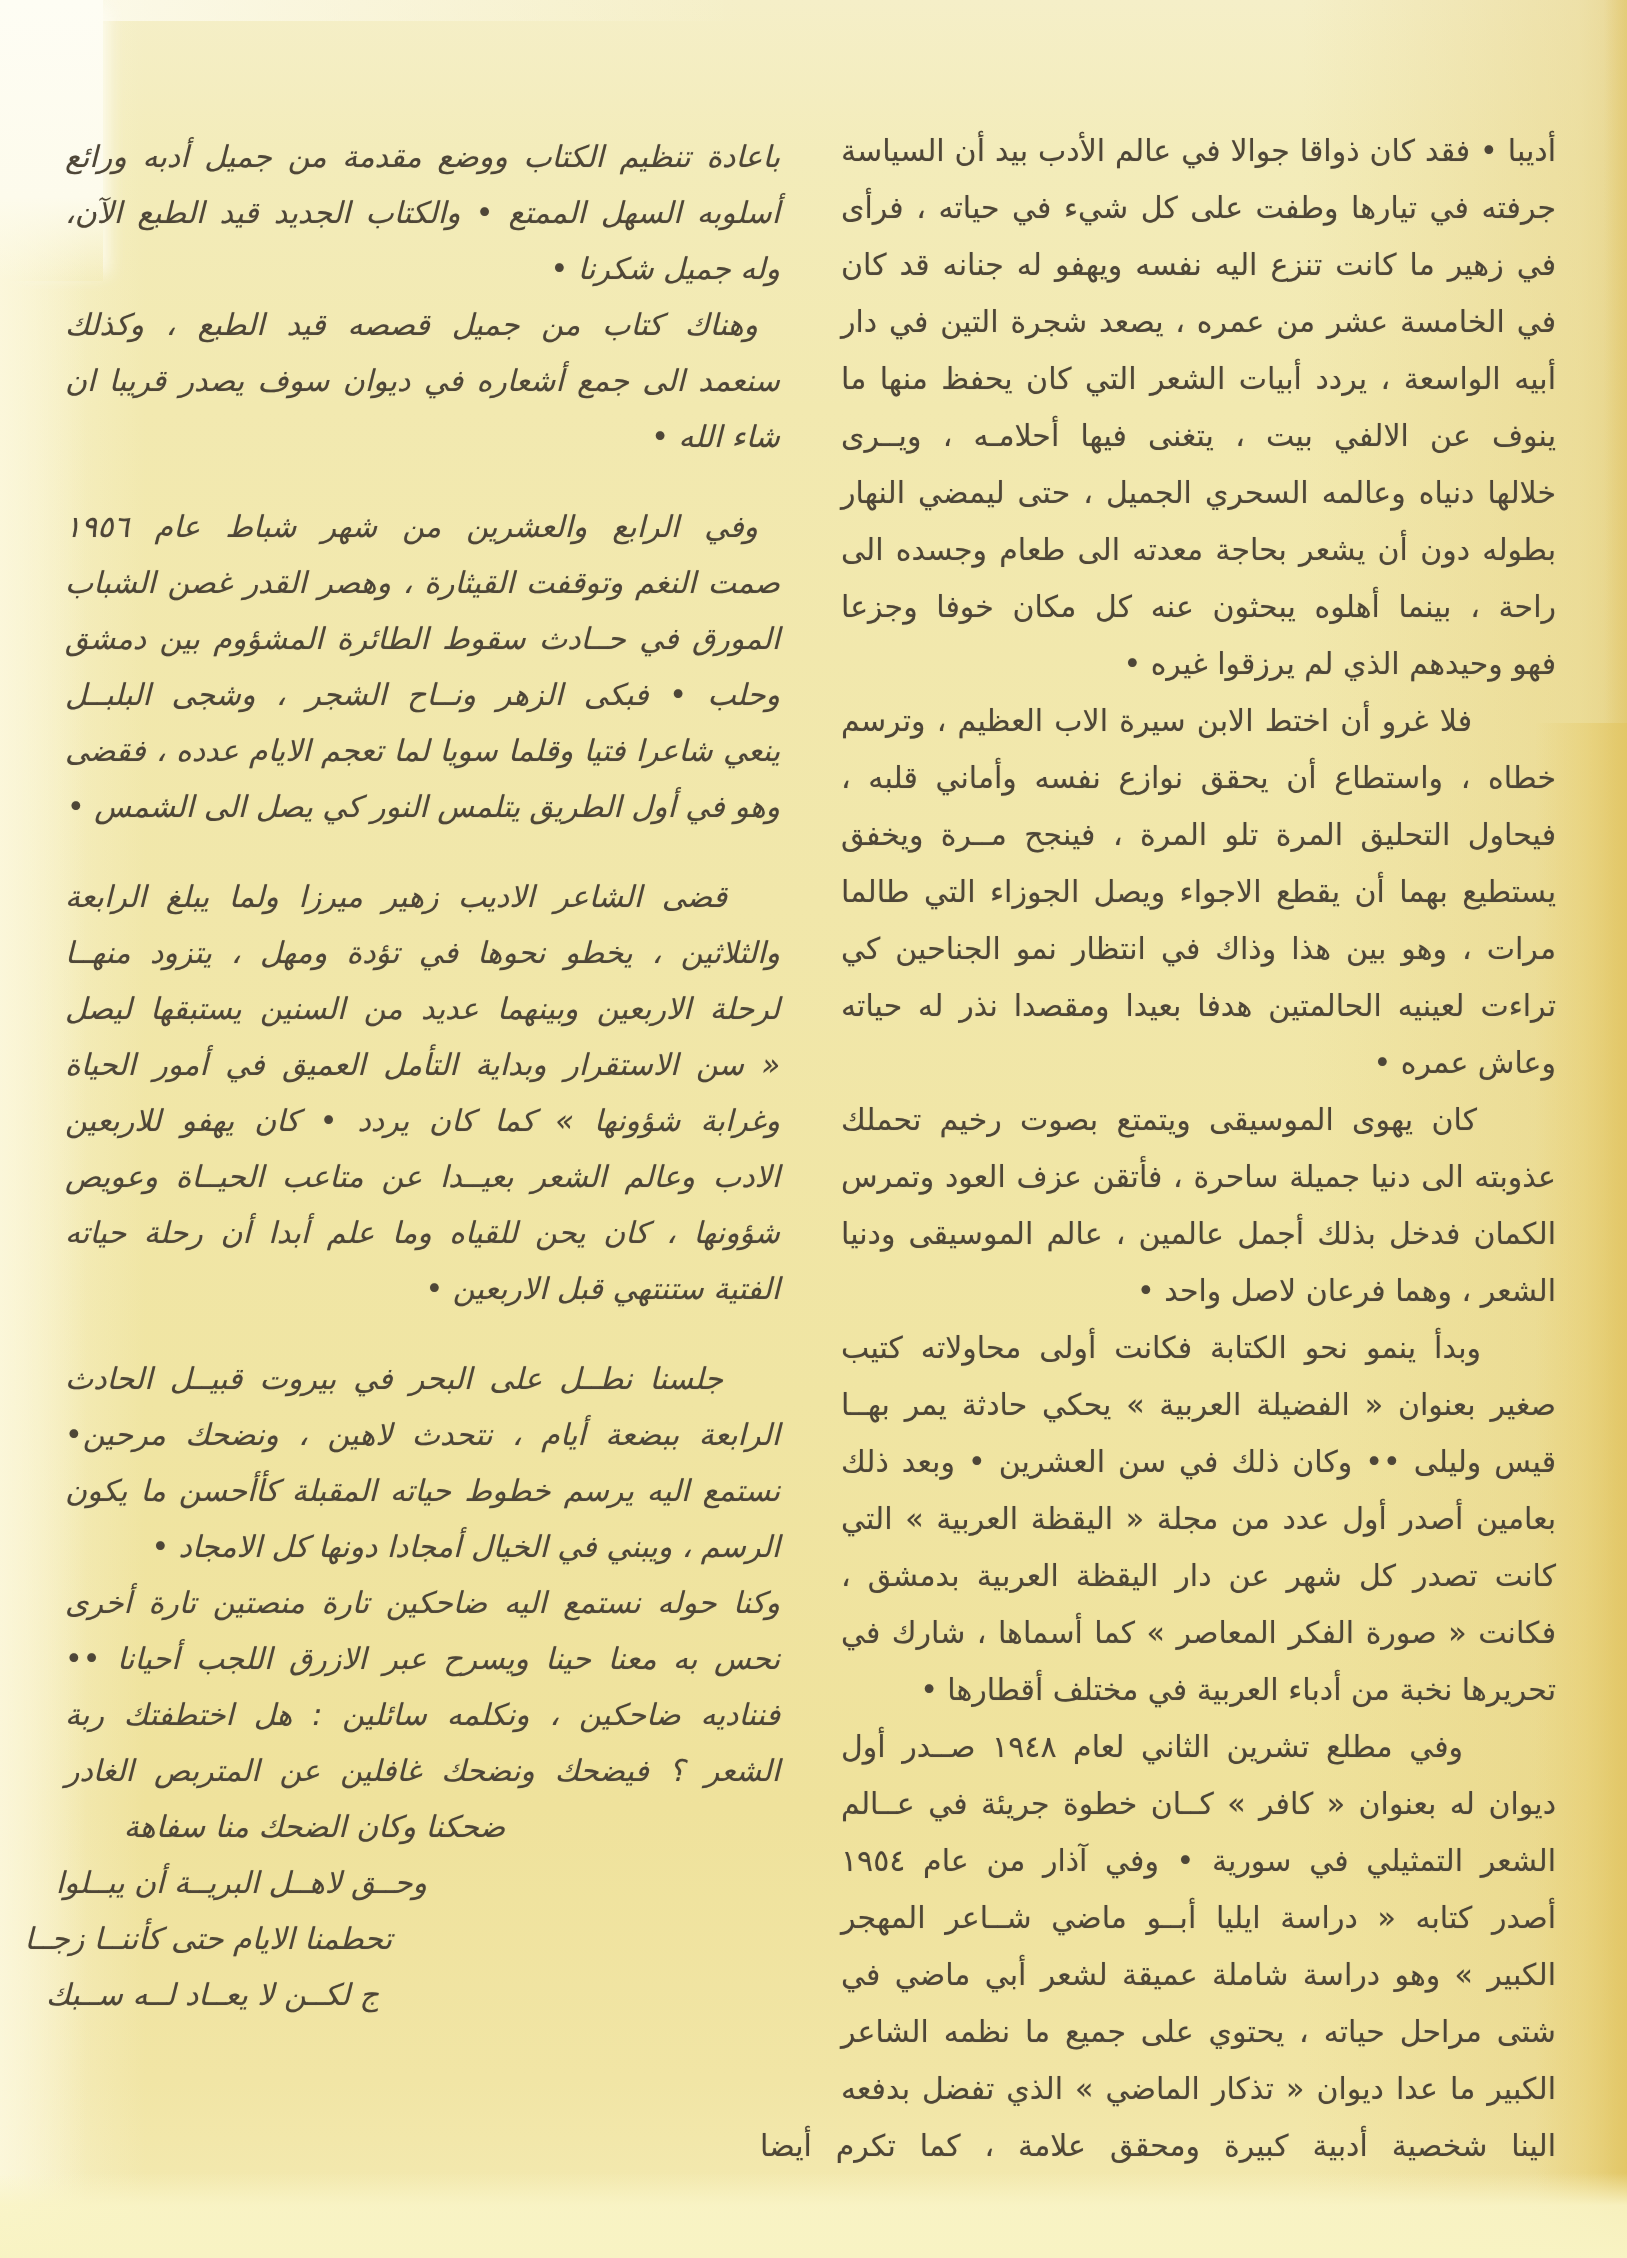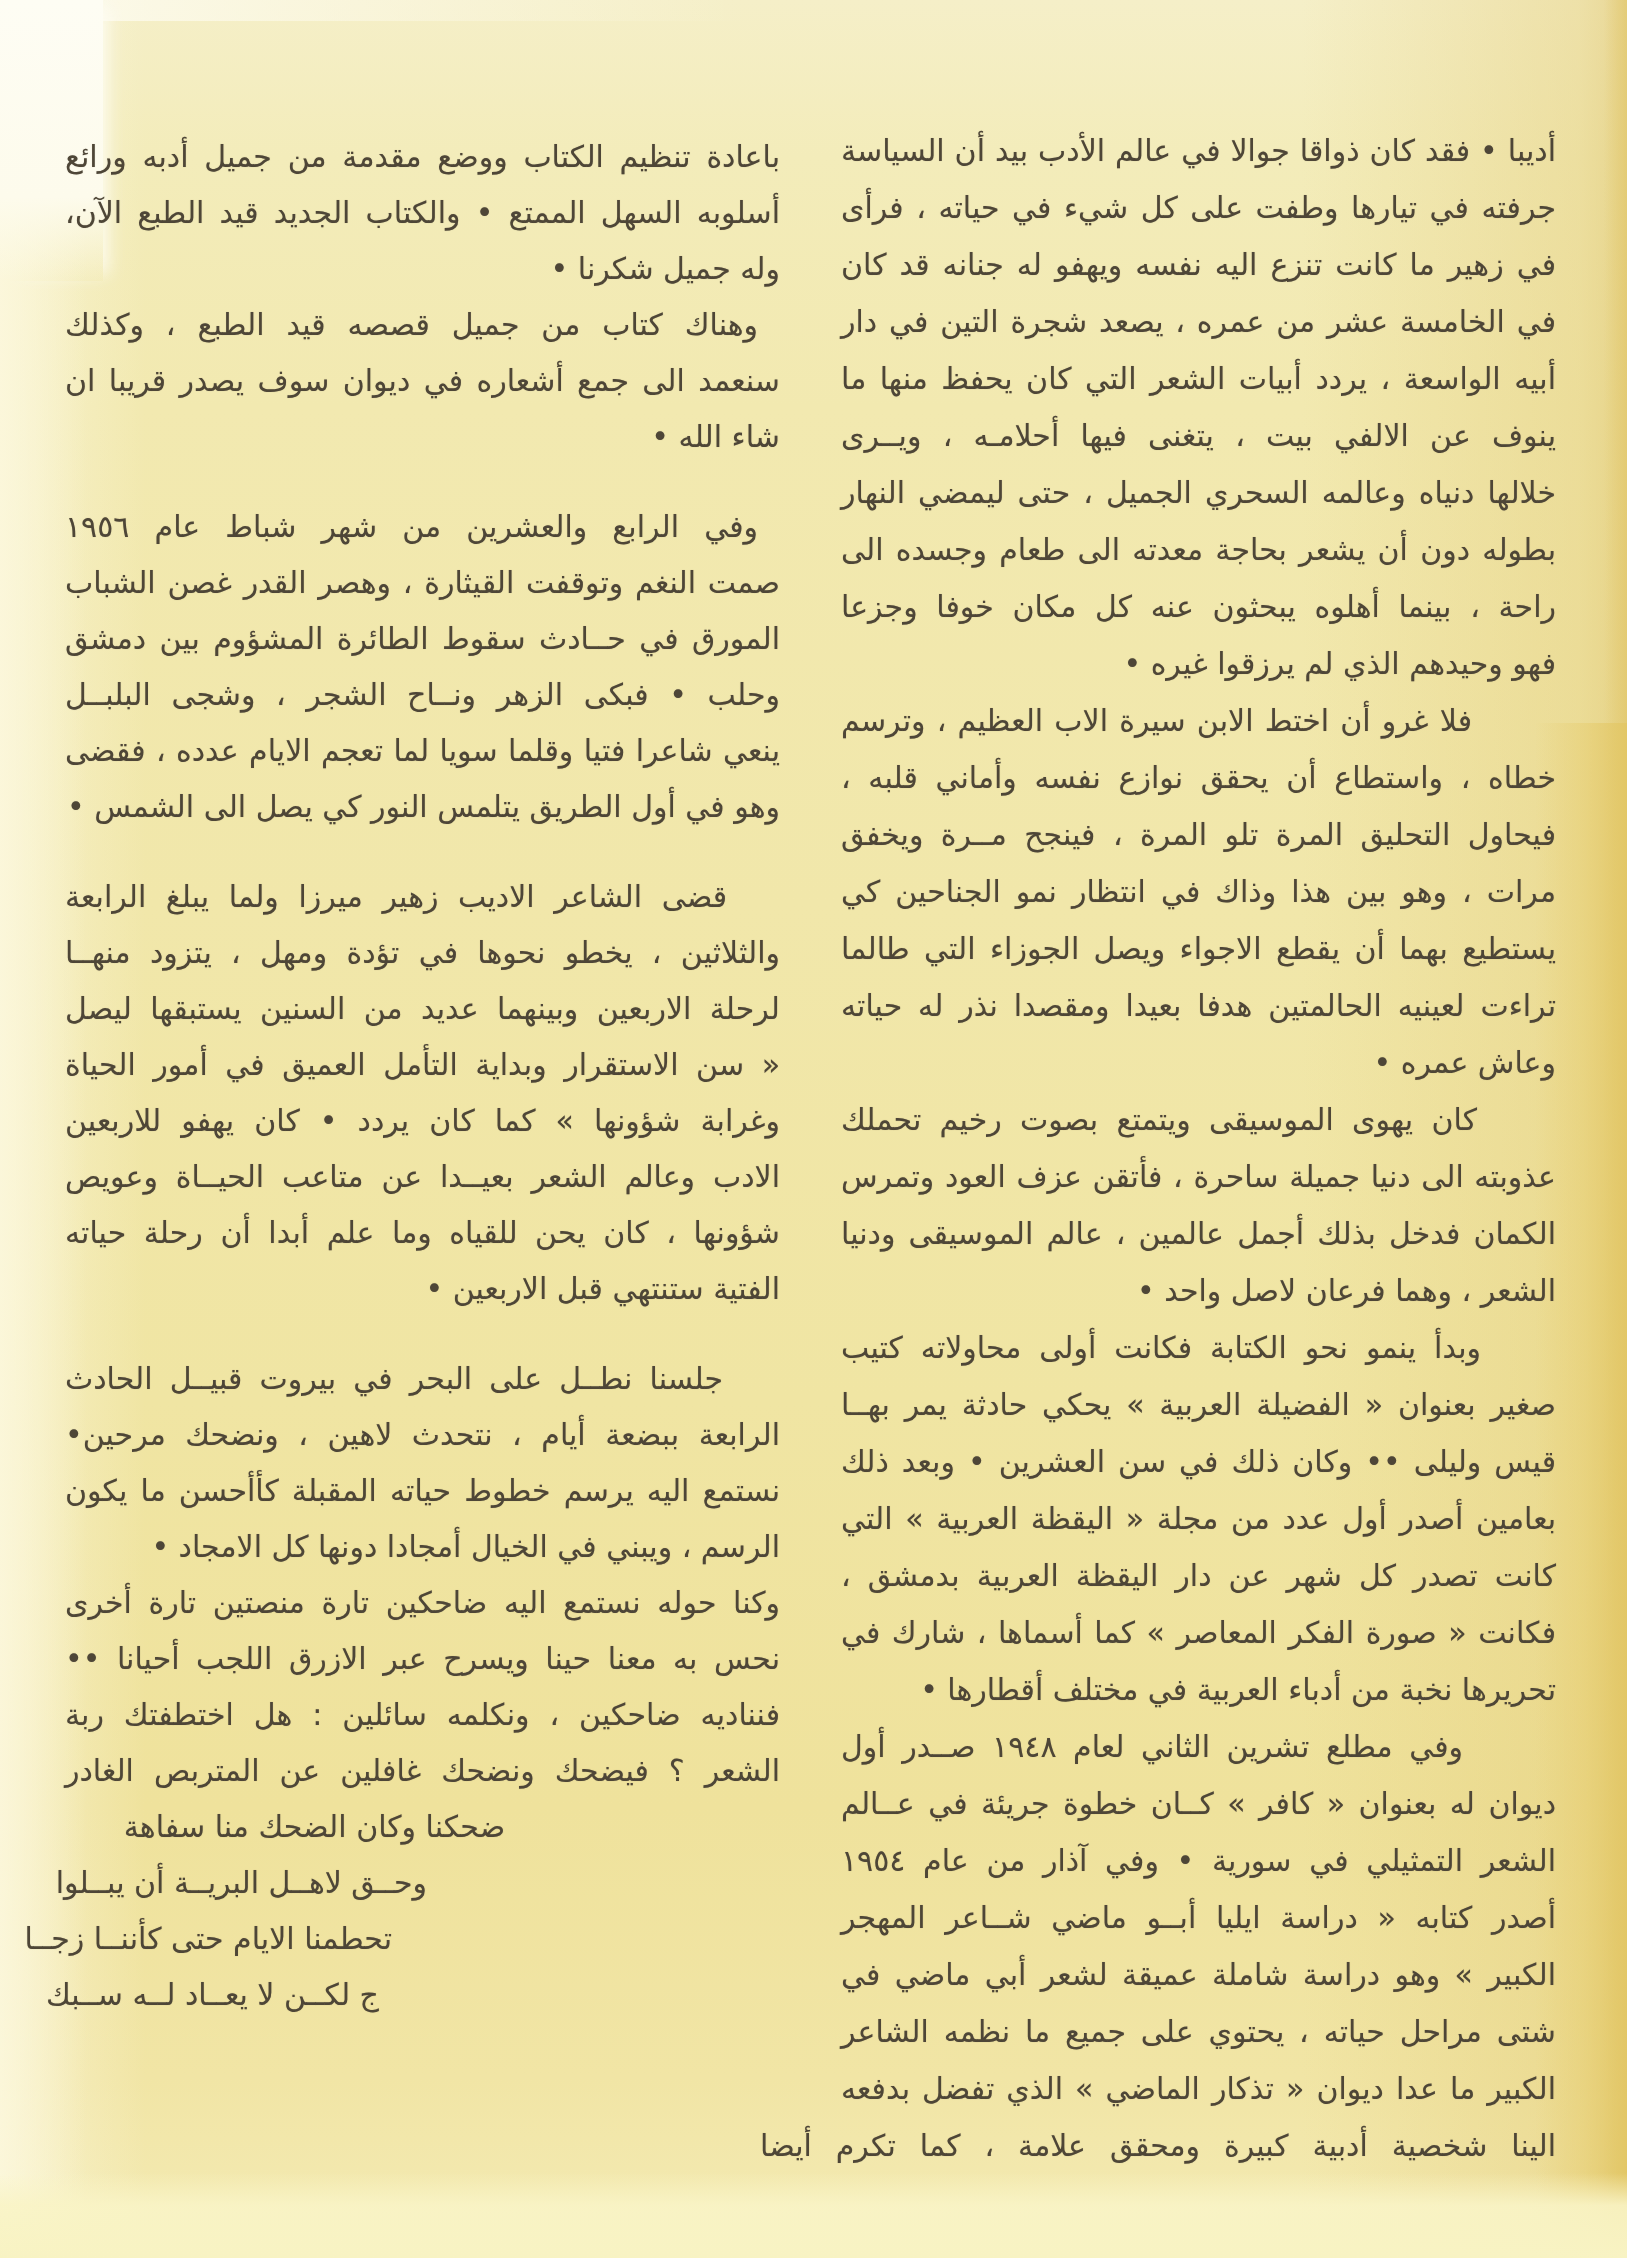--- a/index.html
+++ b/index.html
@@ -24,21 +24,21 @@
     background:linear-gradient(90deg,rgba(252,248,222,0.8),rgba(252,248,222,0));}
   .strip-right{position:absolute;right:0;top:723px;width:92px;height:1535px;
     background:linear-gradient(90deg,rgba(231,206,114,0) 0%,rgba(231,206,114,0.55) 55%,rgba(226,198,100,0.8) 100%);}
   .edge-right{position:absolute;right:0;top:0;width:23px;height:100%;
     background:linear-gradient(90deg,rgba(228,203,112,0) 0%,rgba(225,197,102,0.6) 100%);}
   .band-bottom{position:absolute;left:0;bottom:0;width:100%;height:85px;
     background:linear-gradient(180deg,rgba(249,244,196,0) 0%,rgba(249,244,198,0.9) 38%,#f8f3c3 100%);}
   
   .col{position:absolute;width:715px;color:#4e4637;font-size:30px;direction:rtl;}
   .col-right{top:122px;right:71px;}
-  .col-left{top:129px;right:847px;}
+  .col-left{top:129px;right:847px;font-style:italic;}
   .col-right .line{line-height:57px;}
   .col-left .line{line-height:56px;}
   .line{
     text-align:justify;
     -moz-text-align-last:justify;
     text-align-last:justify;
     white-space:nowrap;
     text-shadow:0 0 0.9px rgba(78,70,55,0.35);
   }
   .line.close{text-align:right;text-align-last:auto;}
@@ -68,22 +68,22 @@
         <div class="line full">ينوف عن الالفي بيت ، يتغنى فيها أحلامـه ، ويــرى</div>
         <div class="line full">خلالها دنياه وعالمه السحري الجميل ، حتى ليمضي النهار</div>
         <div class="line full">بطوله دون أن يشعر بحاجة معدته الى طعام وجسده الى</div>
         <div class="line full">راحة ، بينما أهلوه يبحثون عنه كل مكان خوفا وجزعا</div>
         <div class="line close">فهو وحيدهم الذي لم يرزقوا غيره •</div>
       </div>
       <div class="para">
         <div class="line full" style="padding-right: 84px;">فلا غرو أن اختط الابن سيرة الاب العظيم ، وترسم</div>
         <div class="line full">خطاه ، واستطاع أن يحقق نوازع نفسه وأماني قلبه ،</div>
         <div class="line full">فيحاول التحليق المرة تلو المرة ، فينجح مــرة ويخفق</div>
+        <div class="line full">يستطيع بهما أن يقطع الاجواء ويصل الجوزاء التي طالما</div>
         <div class="line full">مرات ، وهو بين هذا وذاك في انتظار نمو الجناحين كي</div>
-        <div class="line full">يستطيع بهما أن يقطع الاجواء ويصل الجوزاء التي طالما</div>
         <div class="line full">تراءت لعينيه الحالمتين هدفا بعيدا ومقصدا نذر له حياته</div>
         <div class="line close">وعاش عمره •</div>
       </div>
       <div class="para">
         <div class="line full" style="padding-right: 79px;">كان يهوى الموسيقى ويتمتع بصوت رخيم تحملك</div>
         <div class="line full">عذوبته الى دنيا جميلة ساحرة ، فأتقن عزف العود وتمرس</div>
         <div class="line full">الكمان فدخل بذلك أجمل عالمين ، عالم الموسيقى ودنيا</div>
         <div class="line close">الشعر ، وهما فرعان لاصل واحد •</div>
       </div>
       <div class="para">

